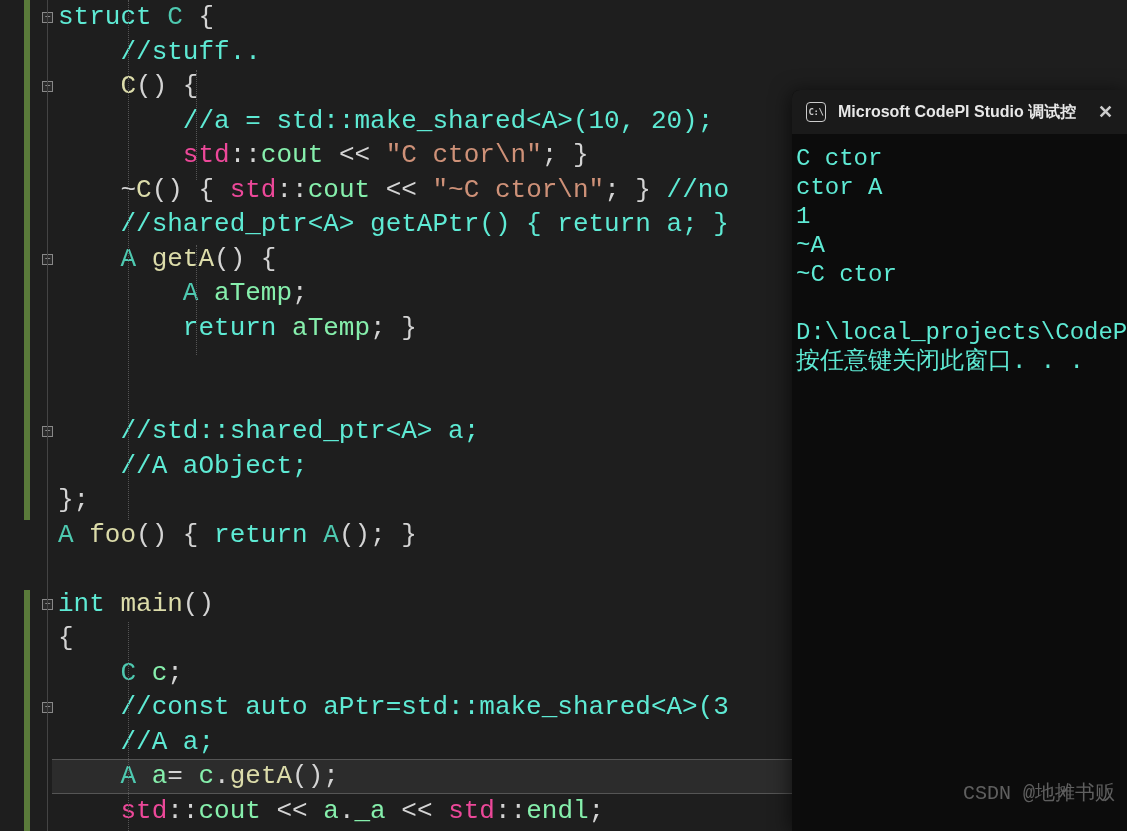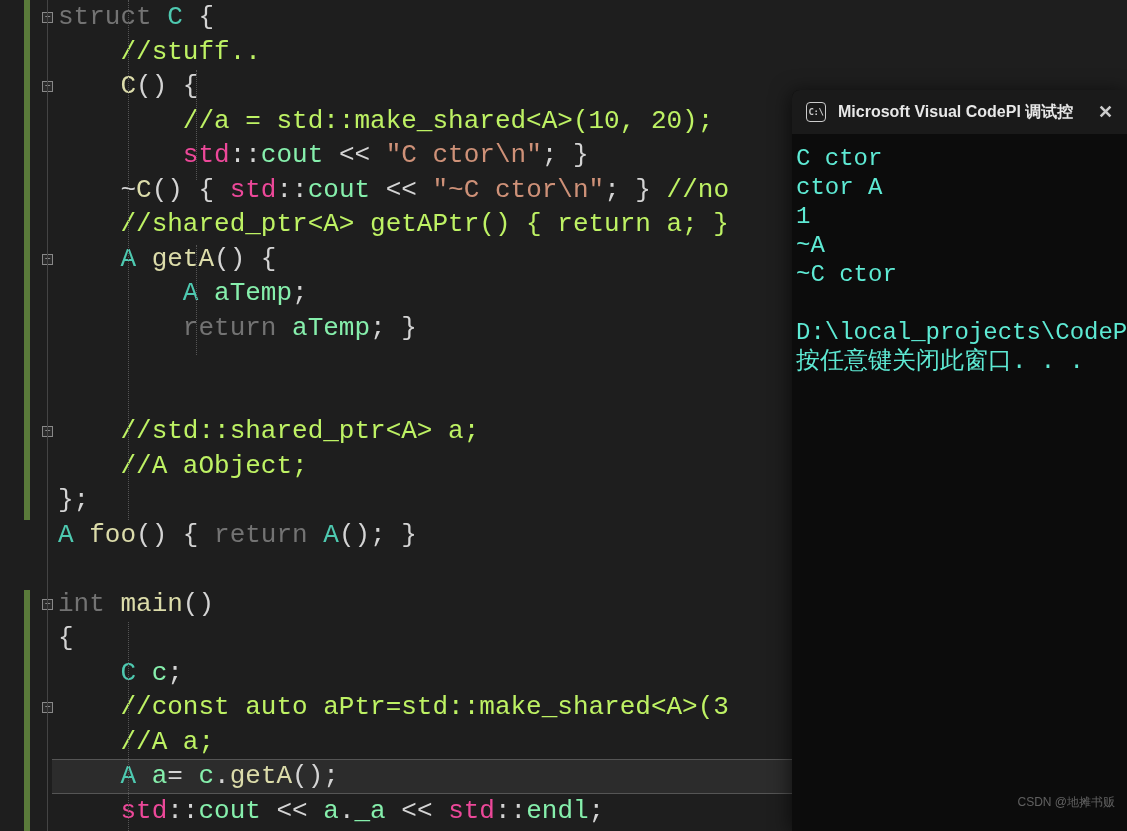--- a/index.html
+++ b/index.html
@@ -72,25 +72,25 @@
 }
 .highlight-line {
   position: absolute;
   left: 52px;
   height: 34.5px;
   width: 740px;
   background: rgba(80,80,80,0.3);
   border-top: 1px solid #555;
   border-bottom: 1px solid #555;
 }
-.kw { color: #737373; }
+.kw { color: #5eead4; }
 .type { color: #4ec9b0; }
 .fn { color: #dcdcaa; }
 .str { color: #ce9178; }
-.com { color: #bef264; }
+.com { color: #5eead4; }
 .var { color: #86efac; }
 .op { color: #d4d4d4; }
 .punc { color: #d4d4d4; }
 .ns { color: #ec4899; }
 
 .console {
   position: absolute;
   right: 0;
   top: 90px;
   width: 335px;
@@ -136,24 +136,24 @@
   padding: 10px 4px 10px 4px;
   color: #5eead4;
   font-family: Consolas, 'Courier New', monospace;
   font-size: 24px;
   line-height: 29px;
   white-space: pre;
 }
 .watermark {
   position: absolute;
   right: 12px;
-  bottom: 12px;
+  bottom: 20px;
   color: rgba(220,220,220,0.4);
-  font-family: Liberation Sans, sans-serif;
-  font-size: 12px;
+  font-family: Liberation Mono, monospace;
+  font-size: 20px;
 }
 </style>
 </head>
 <body>
 
 <div class="editor">
   <div class="gutter">
     <div class="change-bar" style="top:0;height:520px"></div>
     <div class="change-bar" style="top:590px;height:241px"></div>
   </div>
@@ -170,21 +170,21 @@
   <div class="code-area" id="code-area"><div class="code-line"><span class="kw">struct </span><span class="type">C</span><span class="punc"> {</span></div><div class="code-line"><span>    </span><span class="com">//stuff..</span></div><div class="code-line"><span>    </span><span class="fn">C</span><span class="punc">() {</span></div><div class="code-line"><span>        </span><span class="com">//a = std::make_shared&lt;A&gt;(10, 20);</span></div><div class="code-line"><span>        </span><span class="ns">std</span><span class="op">::</span><span class="var">cout</span><span class="op"> &lt;&lt; </span><span class="str">"C ctor\n"</span><span class="punc">; }</span></div><div class="code-line"><span class="punc">    ~</span><span class="fn">C</span><span class="punc">() { </span><span class="ns">std</span><span class="op">::</span><span class="var">cout</span><span class="op"> &lt;&lt; </span><span class="str">"~C ctor\n"</span><span class="punc">; } </span><span class="com">//no</span></div><div class="code-line"><span>    </span><span class="com">//shared_ptr&lt;A&gt; getAPtr() { return a; }</span></div><div class="code-line"><span>    </span><span class="type">A</span><span> </span><span class="fn">getA</span><span class="punc">() {</span></div><div class="code-line"><span>        </span><span class="type">A</span><span> </span><span class="var">aTemp</span><span class="punc">;</span></div><div class="code-line"><span>        </span><span class="kw">return</span><span> </span><span class="var">aTemp</span><span class="punc">; }</span></div><div class="code-line"><span> </span></div><div class="code-line"><span> </span></div><div class="code-line"><span>    </span><span class="com">//std::shared_ptr&lt;A&gt; a;</span></div><div class="code-line"><span>    </span><span class="com">//A aObject;</span></div><div class="code-line"><span class="punc">};</span></div><div class="code-line"><span class="type">A</span><span> </span><span class="fn">foo</span><span class="punc">() { </span><span class="kw">return</span><span> </span><span class="type">A</span><span class="punc">(); }</span></div><div class="code-line"><span> </span></div><div class="code-line"><span class="kw">int</span><span> </span><span class="fn">main</span><span class="punc">()</span></div><div class="code-line"><span class="punc">{</span></div><div class="code-line"><span>    </span><span class="type">C</span><span> </span><span class="var">c</span><span class="punc">;</span></div><div class="code-line"><span>    </span><span class="com">//const auto aPtr=std::make_shared&lt;A&gt;(3</span></div><div class="code-line"><span>    </span><span class="com">//A a;</span></div><div class="code-line"><span>    </span><span class="type">A</span><span> </span><span class="var">a</span><span class="op">= </span><span class="var">c</span><span class="op">.</span><span class="fn">getA</span><span class="punc">();</span></div><div class="code-line"><span>    </span><span class="ns">std</span><span class="op">::</span><span class="var">cout</span><span class="op"> &lt;&lt; </span><span class="var">a</span><span class="op">.</span><span class="var">_a</span><span class="op"> &lt;&lt; </span><span class="ns">std</span><span class="op">::</span><span class="var">endl</span><span class="punc">;</span></div></div>
 <div class="dotted-guide" style="left: 128px; top: 0px; height: 520px;"></div>
     <div class="dotted-guide" style="left: 196px; top: 70px; height: 110px;"></div>
     <div class="dotted-guide" style="left: 196px; top: 245px; height: 110px;"></div>
     <div class="dotted-guide" style="left: 128px; top: 622px; height: 209px;"></div>
   </div>
 
 <div class="console">
   <div class="console-titlebar">
     <div class="console-icon">C:\</div>
-    <span>Microsoft Visual CodePl 调试控</span>
+    <span>Microsoft CodePl Studio 调试控</span>
     <span class="console-close">✕</span>
   </div>
   <div class="console-body">C ctor
 ctor A
 1
 ~A
 ~C ctor
 
 D:\local_projects\CodePl
 按任意键关闭此窗口. . .</div>

